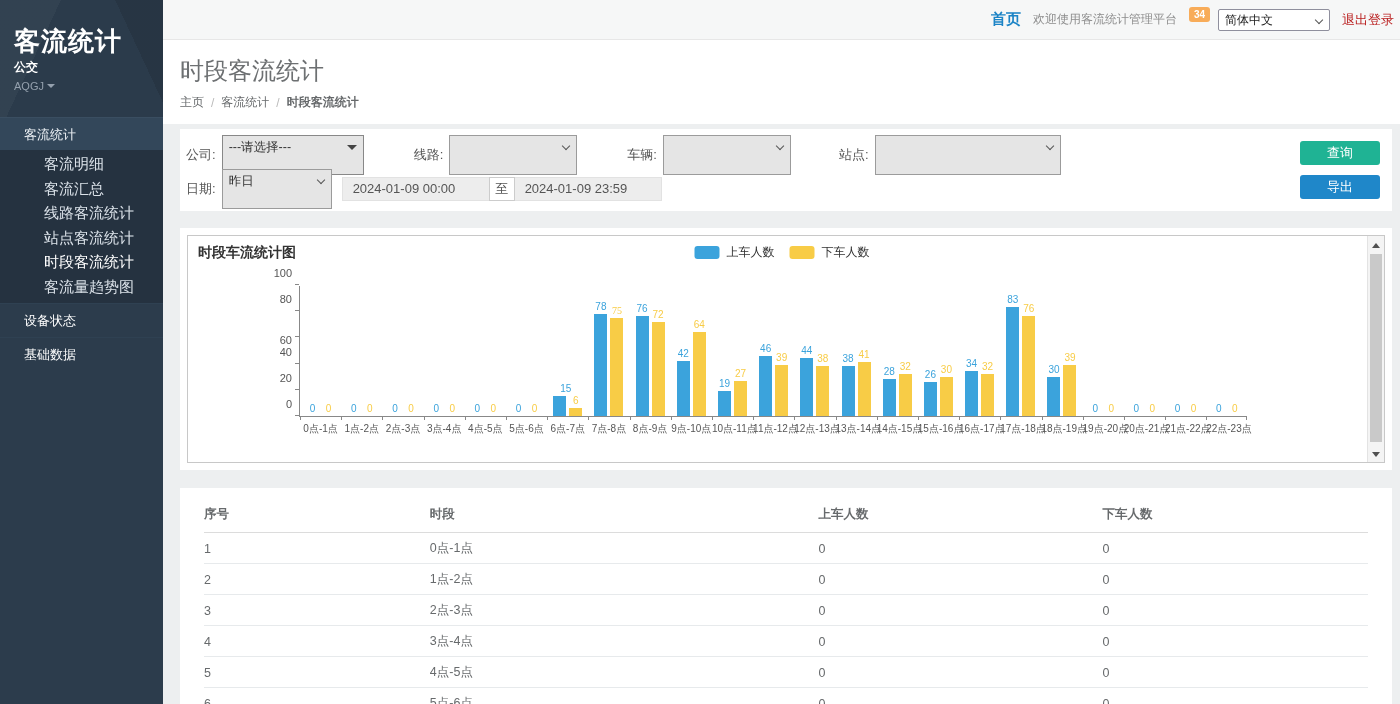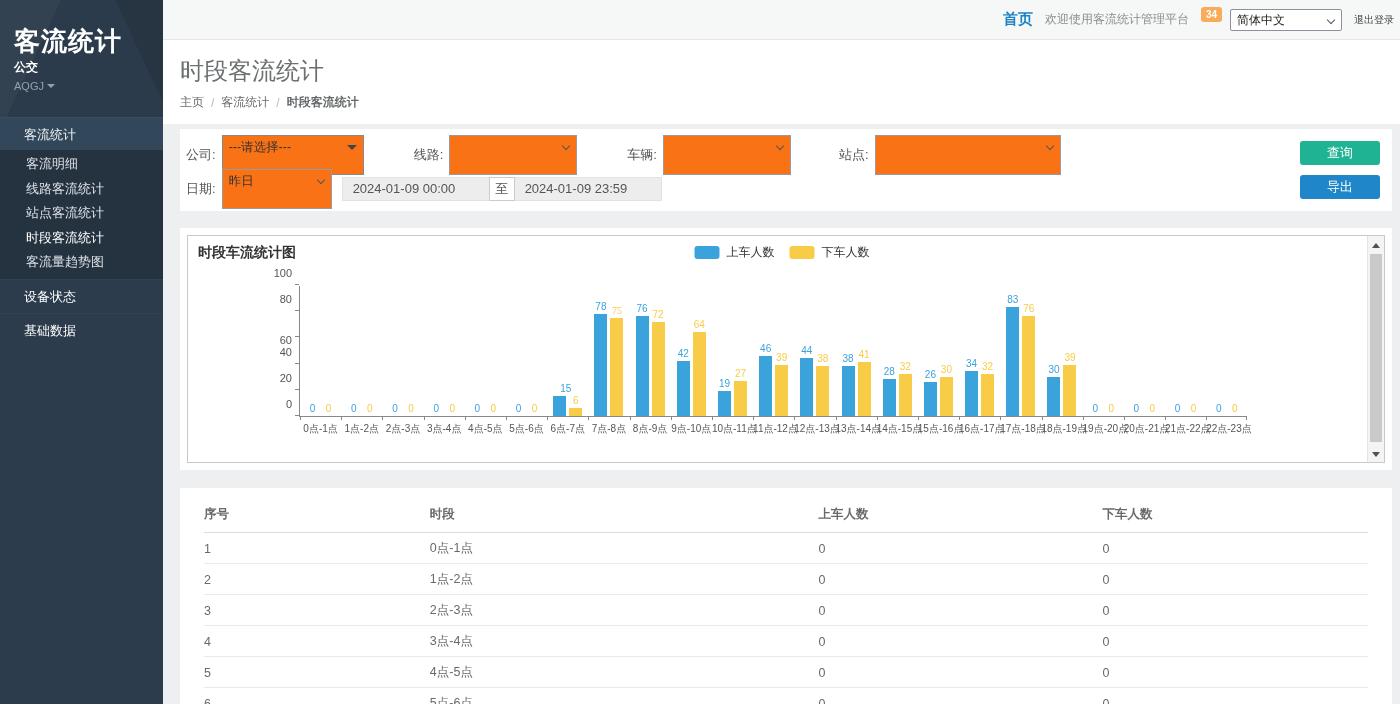--- a/index.html
+++ b/index.html
@@ -11,36 +11,36 @@
   .logo-block { height:117px; padding:24px 14px 0;
     background:linear-gradient(115deg, rgba(255,255,255,0.035) 0 28%, transparent 28%),
                linear-gradient(245deg, rgba(0,0,0,0.10) 0 22%, transparent 22%), #2b3b4b; }
   .logo-title { font-size:26px; font-weight:bold; color:#fff; letter-spacing:1px; }
   .org { font-size:12px; font-weight:bold; color:#fff; }
   .org-code { font-size:11px; color:#94a0ad; margin-top:4px; cursor:pointer; }
   .org-code .caret { display:inline-block; margin-left:3px; border:4px solid transparent; border-top-color:#94a0ad; transform:translateY(2px); }
   .nav-group-header { height:33px; line-height:33px; padding-left:24px; background:#33475a;
     border-top:1px solid #3a4e61; color:#eef2f6; font-size:13px; cursor:pointer; }
   .submenu { background:#253240; padding:2px 0 4px; }
-  .sub-item { height:24.5px; line-height:24.5px; padding-left:26px; font-size:13px; color:#dbe2e9; cursor:pointer; }
+  .sub-item { height:24.5px; line-height:24.5px; padding-left:44px; font-size:15px; color:#dbe2e9; cursor:pointer; }
   .sub-item.active { color:#ffffff; }
   .side-item { height:34px; line-height:34px; padding-left:24px; font-size:13px; color:#ffffff;
     border-top:1px solid #2f4152; cursor:pointer; }
 
   
   .main { margin-left:163px; }
   .topbar { height:40px; background:#f6f7f7; border-bottom:1px solid #e7e7e7;
     display:flex; align-items:center; justify-content:flex-end; padding-right:6px; gap:12px; }
   .home-link { font-size:15px; font-weight:bold; color:#1c84c6; cursor:pointer; }
   .welcome { font-size:12px; color:#8d8d8d; }
   .notif-badge { background:#f8ac59; color:#fff; font-size:10px; font-weight:bold;
     padding:2px 5px; border-radius:3px; align-self:flex-start; margin:7px -4px 0 0; }
   .lang-select { position:relative; width:112px; height:22px; background:#fff; border:1px solid #8f8f9d;
     border-radius:2px; font-size:12px; color:#222; line-height:20px; padding:0 18px 0 6px; cursor:pointer; }
-  .logout { font-size:10px; color:#404040; cursor:pointer; white-space:nowrap; }
+  .logout { font-size:13px; color:#b91c1c; cursor:pointer; white-space:nowrap; }
 
   
   .chev { position:absolute; right:7px; top:7px; width:6px; height:6px;
     border-right:1.5px solid #555; border-bottom:1.5px solid #555; transform:rotate(45deg); }
   .tri-down { position:absolute; right:6px; top:9px; border:5px solid transparent; border-top-color:#444; }
 
   
   .page-heading { height:84px; background:#fff; padding:15px 0 0 17px; }
   .page-title { font-size:24px; color:#6d7072; font-weight:normal; }
   .breadcrumb { margin-top:7px; font-size:12px; color:#676a6c; display:flex; gap:7px; align-items:center; }
@@ -49,21 +49,21 @@
   .crumb-active { font-weight:bold; }
 
   
   .content { height:580px; padding:5px 8px 0 17px; background:#edeff0; }
   .panel { background:#fff; }
 
   
   .filter-panel { height:82px; position:relative; padding:13px 110px 0 6px; margin-bottom:17px; }
   .f-row { display:flex; align-items:center; height:26px; margin-bottom:8px; }
   .f-label { font-size:13px; color:#555; margin:0 6px 0 0; white-space:nowrap; }
-  .sel { position:relative; height:40px; background:#f97316; border:1px solid #9b9b9b; font-size:12.5px;
+  .sel { position:relative; height:40px; background:#e5e5e5; border:1px solid #9b9b9b; font-size:12.5px;
     color:#333; line-height:22px; padding:0 20px 0 6px; cursor:pointer; white-space:nowrap; }
   .sel-company { width:142px; margin-right:50px; border-color:#888; }
   .sel-line { width:128px; margin-right:50px; }
   .sel-vehicle { width:128px; margin-right:48px; }
   .sel-station { width:186px; }
   .sel-date { width:110px; margin-right:10px; }
   .date-input { width:148px; height:24px; background:#ededed; border:1px solid #e2e2e2; color:#555;
     font-size:13px; line-height:22px; padding-left:10px; }
   .date-to { width:26px; height:24px; background:#fff; border:1px solid #ccc; margin:0 -1px; z-index:1;
     text-align:center; font-size:13px; color:#555; line-height:22px; }
@@ -111,20 +111,21 @@
 
 <div class="sidebar">
   <div class="logo-block">
     <div class="logo-title">客流统计</div>
     <div class="org">公交</div>
     <div class="org-code"><span>AQGJ</span><span class="caret"></span></div>
   </div>
   <div class="nav-group-header">客流统计</div>
   <div class="submenu">
     <div class="sub-item">客流明细</div>
+    <div class="sub-item">客流汇总</div>
     <div class="sub-item">线路客流统计</div>
     <div class="sub-item">站点客流统计</div>
     <div class="sub-item active">时段客流统计</div>
     <div class="sub-item">客流量趋势图</div>
   </div>
   <div class="side-item">设备状态</div>
   <div class="side-item">基础数据</div>
 </div>
 
 <div class="main">

